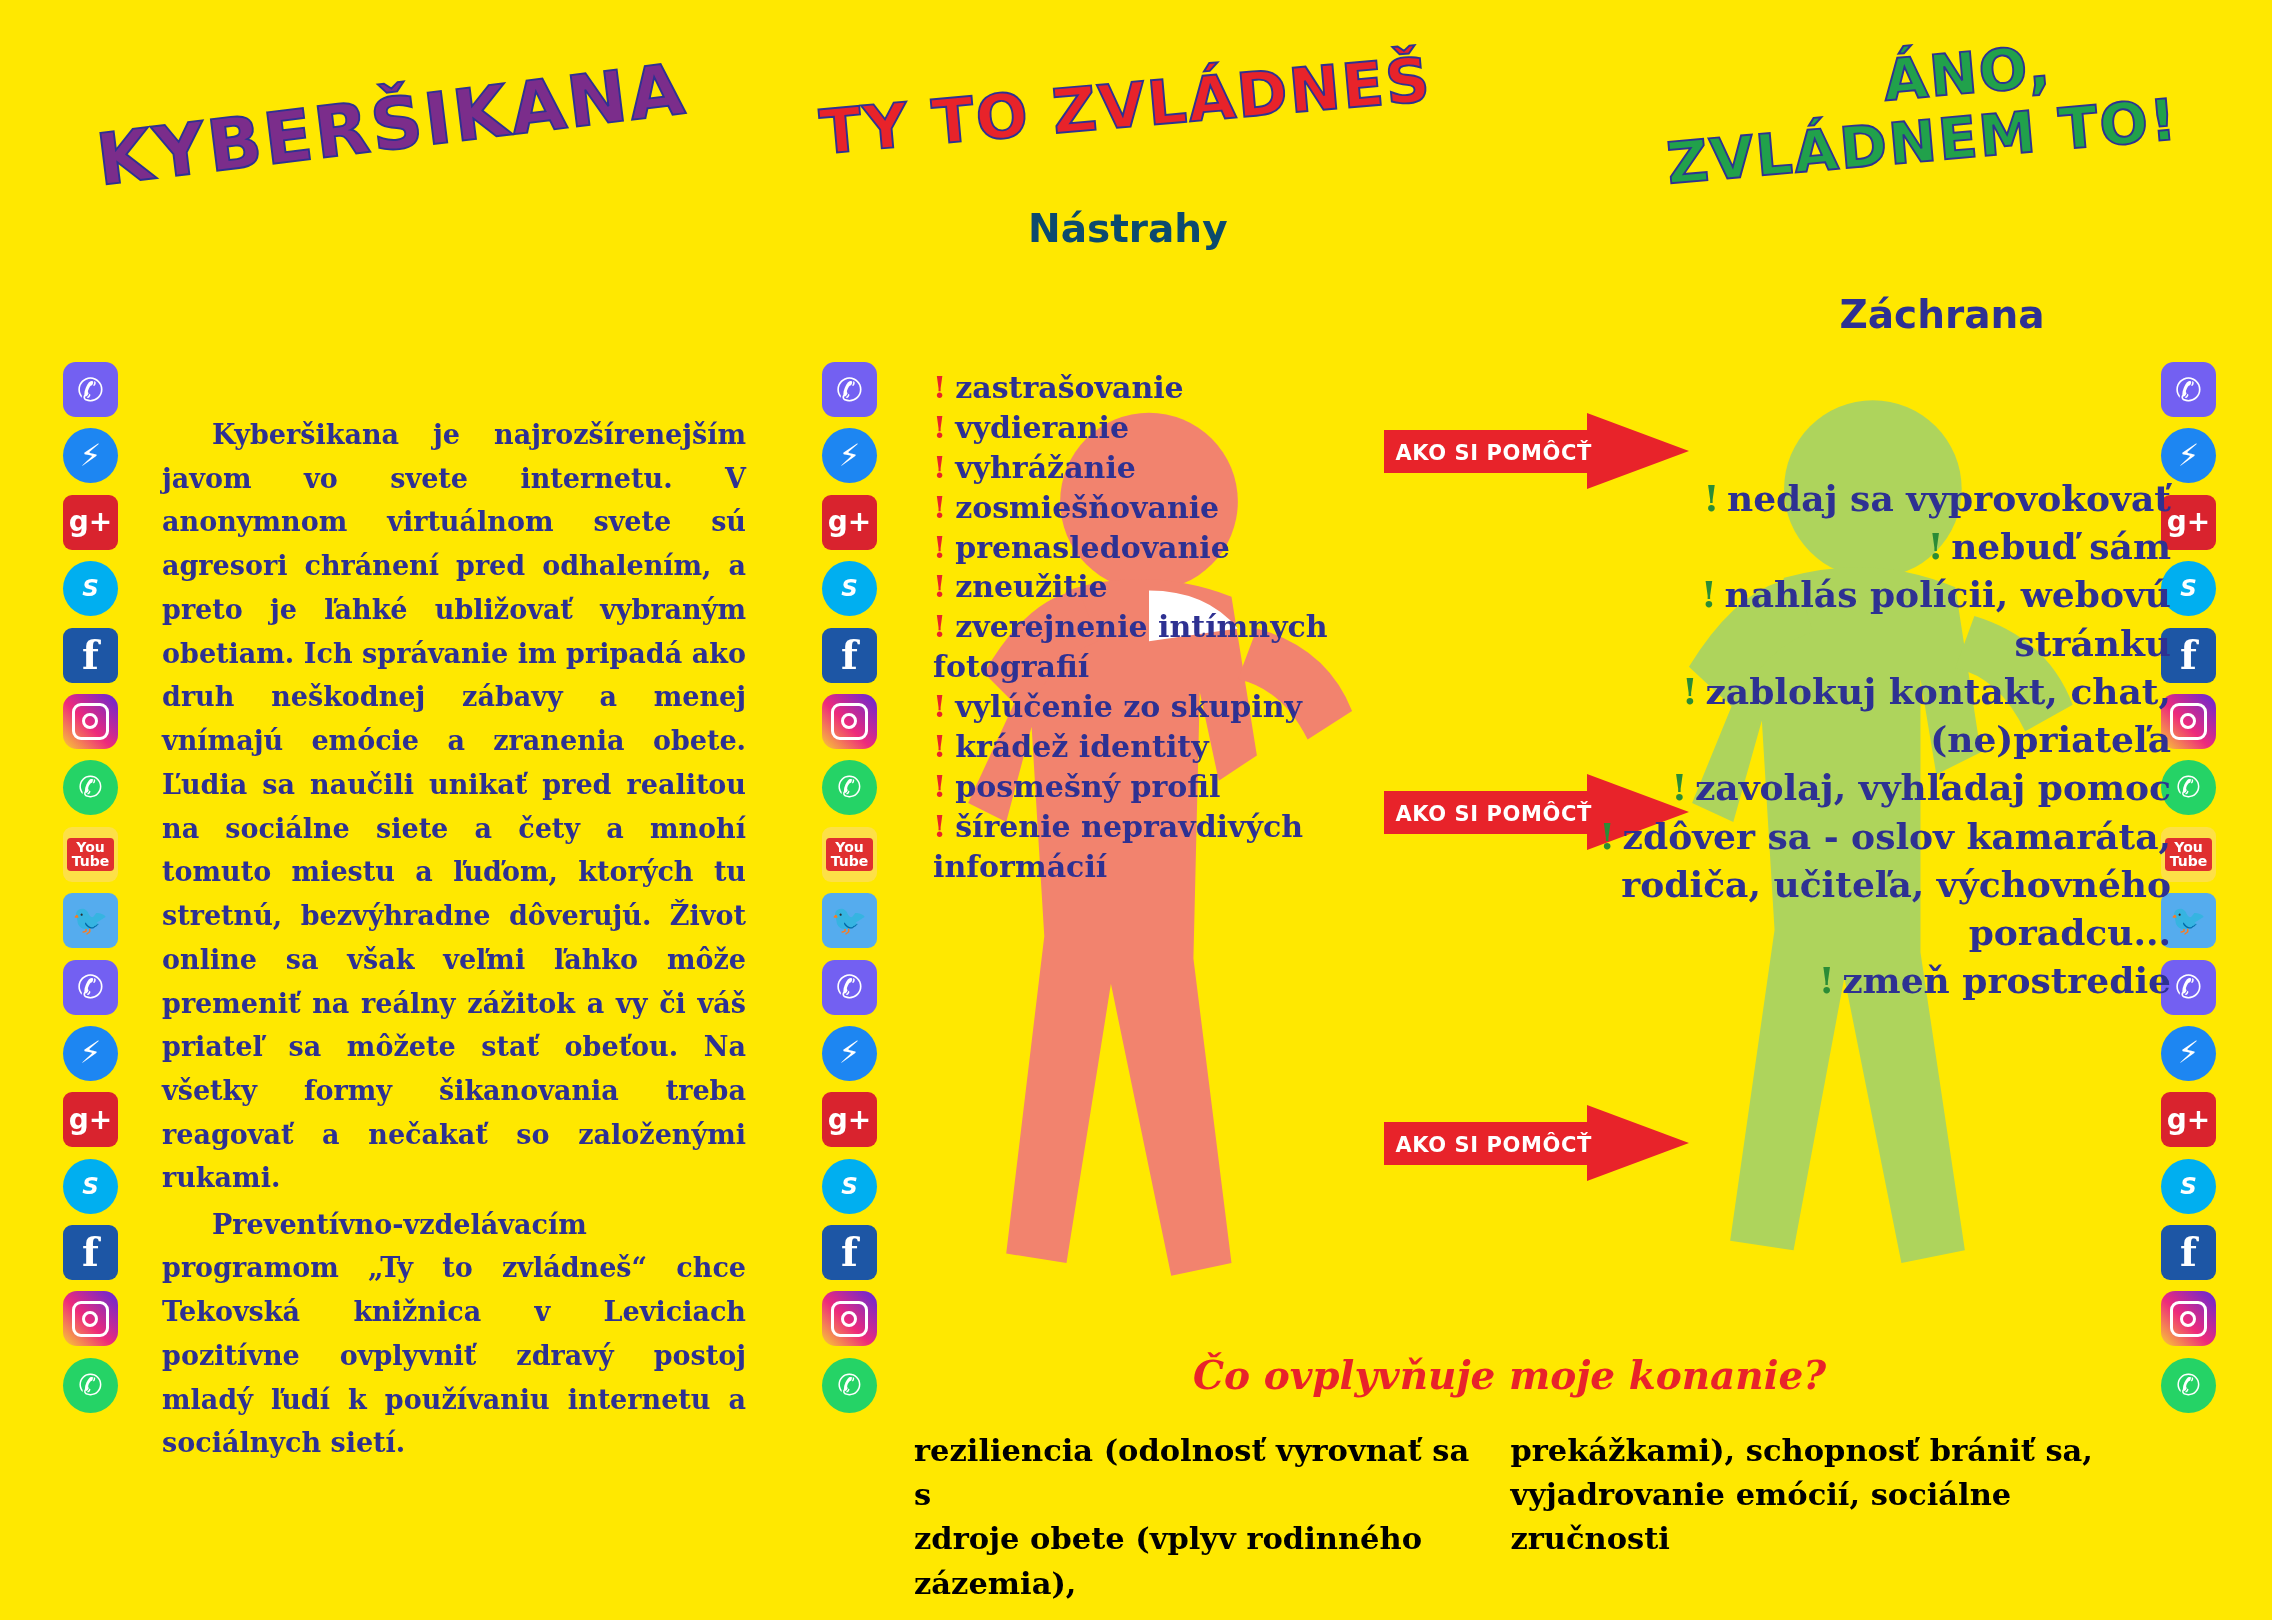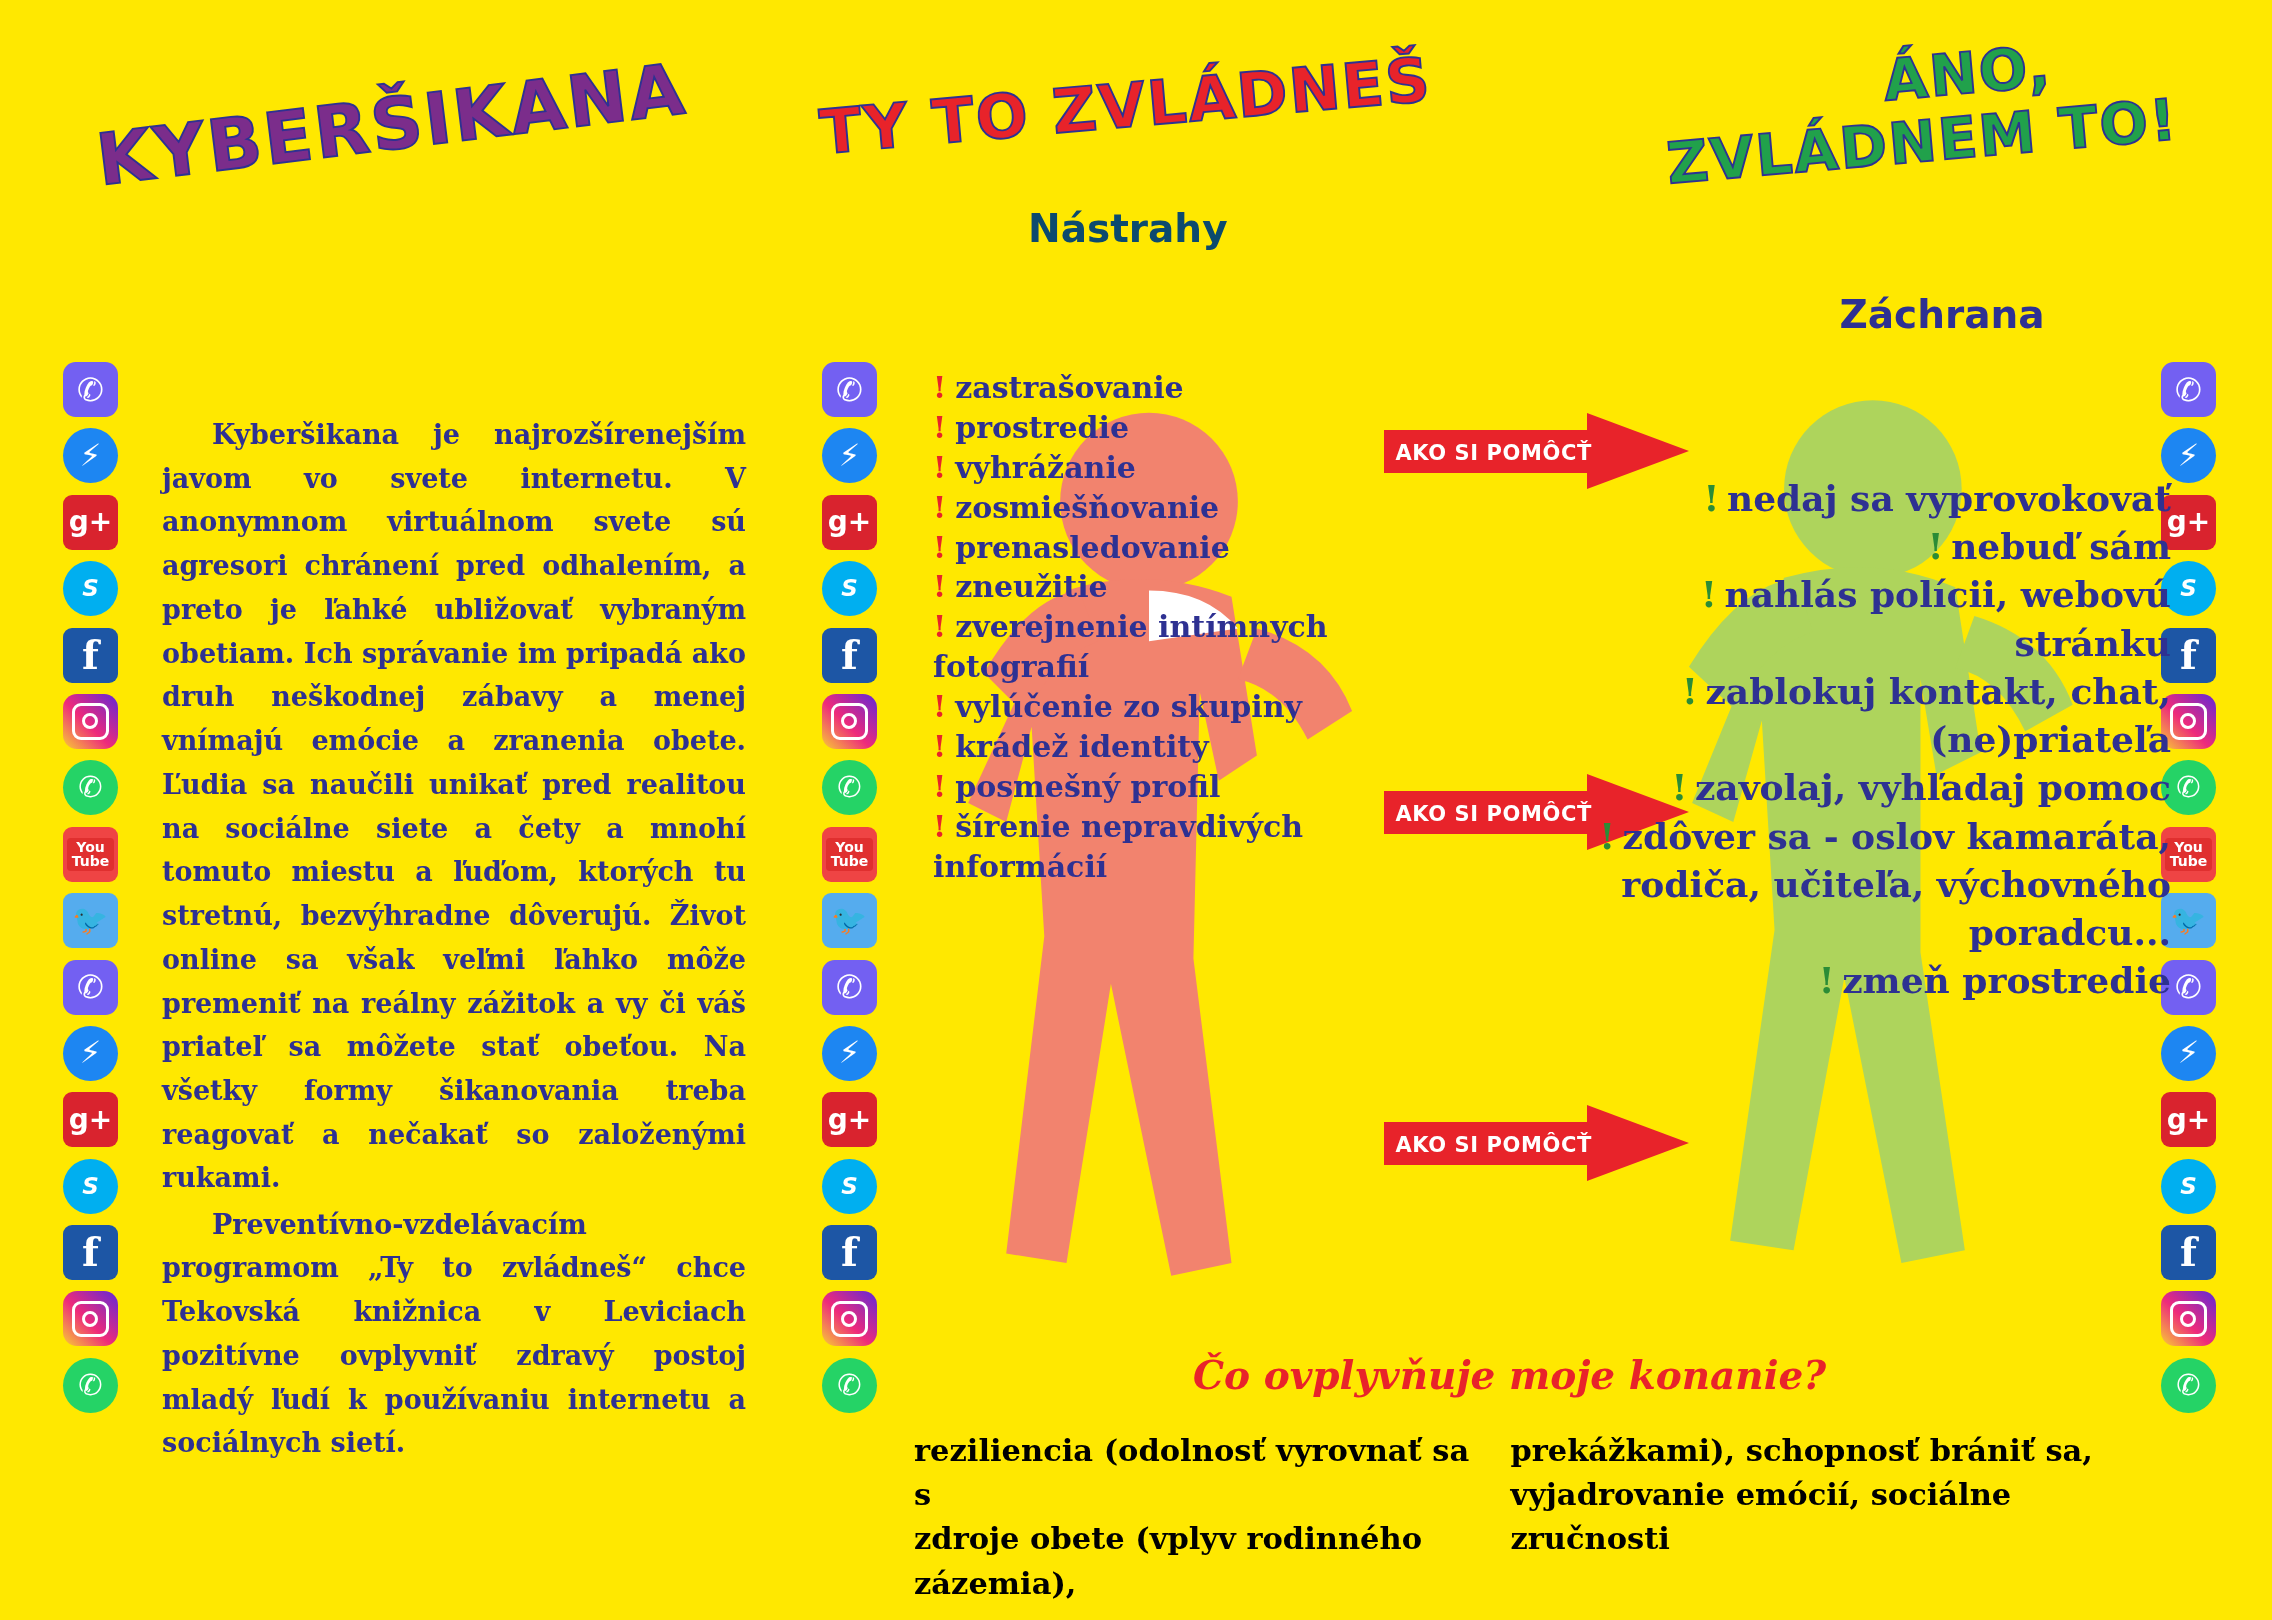--- a/index.html
+++ b/index.html
@@ -132,21 +132,21 @@
   .ico.insta .cam::after {
     content: ""; position: absolute; left: 7px; top: 7px;
     width: 10.2px; height: 10.2px; border: 3.2px solid #fff; border-radius: 50%;
   }
   .ico.wa      { background: #ffe800; }
   .ico.wa .bub {
     width: 55px; height: 55px; border-radius: 50%;
     background: #25d366; display: flex; align-items: center; justify-content: center;
     font-size: 29px;
   }
-  .ico.yt      { background: #ef4444; flex-direction: column; }
+  .ico.yt      { background: #fde047; flex-direction: column; }
   .ico.yt .yt-badge {
     background: #e02f2f; color: #fff; font-size: 14px; padding: 1.9px 5.1px;
     border-radius: 3.8px; font-weight: bold; line-height: 1.05; text-align: center;
   }
   .ico.tw      { background: #55acee; font-size: 29px; }
 
   
   .left-text {
     position: absolute;
     left: 162px;
@@ -475,21 +475,21 @@
     </div>
 </div>
 
 <div class="left-text">
   <p>Kyberšikana je najrozšírenejším javom vo svete internetu. V anonymnom virtuálnom svete sú agresori  chránení pred odhalením, a preto je ľahké ubližovať vybraným obetiam. Ich správanie im  pripadá ako druh neškodnej zábavy a menej vnímajú emócie a zranenia obete. Ľudia sa naučili unikať pred realitou na sociálne siete a čety a mnohí tomuto miestu a ľuďom, ktorých tu stretnú, bezvýhradne dôverujú. Život online sa však veľmi ľahko môže premeniť na reálny zážitok a vy či váš priateľ sa môžete stať obeťou.  Na všetky formy šikanovania treba reagovať a nečakať so založenými rukami.</p>
   <p>Preventívno-vzdelávacím programom „Ty to zvládneš“ chce Tekovská knižnica v Leviciach pozitívne ovplyvniť zdravý postoj mladý ľudí k používaniu internetu a sociálnych sietí.</p>
 </div>
 
 <div class="mid-list">
   <div class="row"><span class="bang">!</span><span>zastrašovanie</span></div>
-  <div class="row"><span class="bang">!</span><span>prostredie</span></div>
+  <div class="row"><span class="bang">!</span><span>vydieranie</span></div>
   <div class="row"><span class="bang">!</span><span>vyhrážanie</span></div>
   <div class="row"><span class="bang">!</span><span>zosmiešňovanie</span></div>
   <div class="row"><span class="bang">!</span><span>prenasledovanie</span></div>
   <div class="row"><span class="bang">!</span><span>zneužitie</span></div>
   <div class="row"><span class="bang">!</span><span>zverejnenie intímnych fotografií</span></div>
   <div class="row"><span class="bang">!</span><span>vylúčenie zo skupiny</span></div>
   <div class="row"><span class="bang">!</span><span>krádež identity</span></div>
   <div class="row"><span class="bang">!</span><span>posmešný profil</span></div>
   <div class="row"><span class="bang">!</span><span>šírenie nepravdivých informácií</span></div>
 </div>

